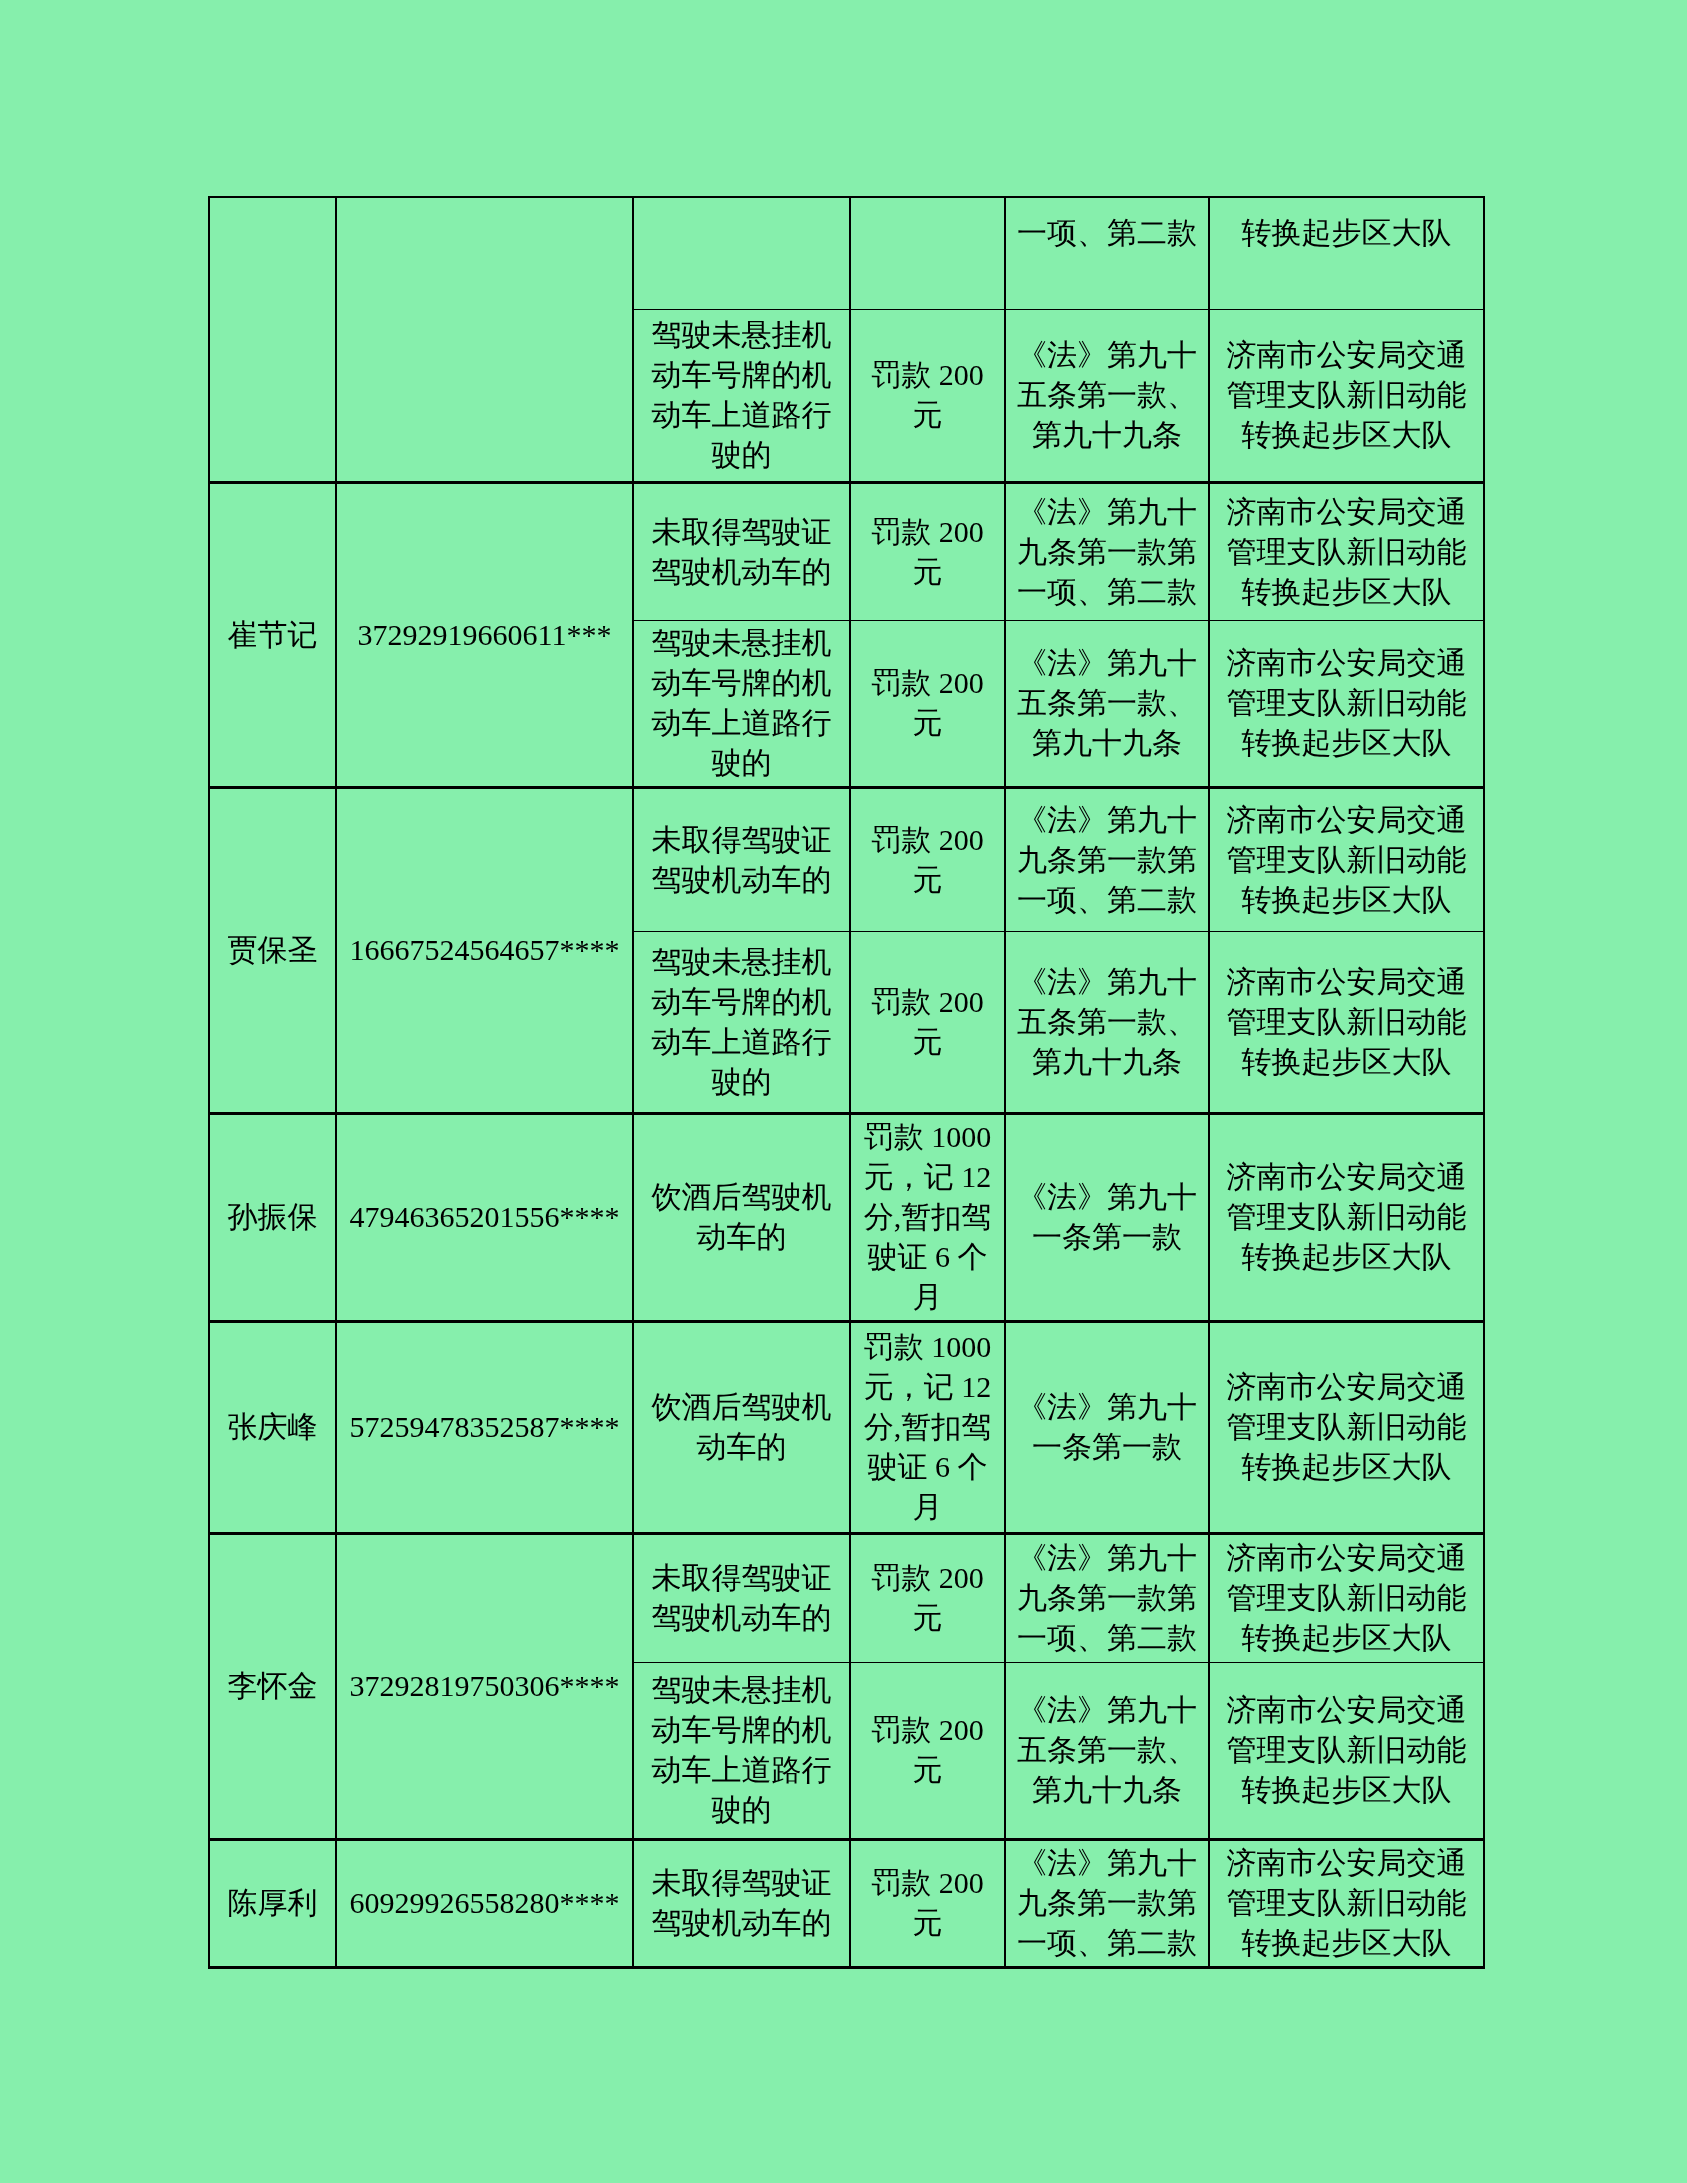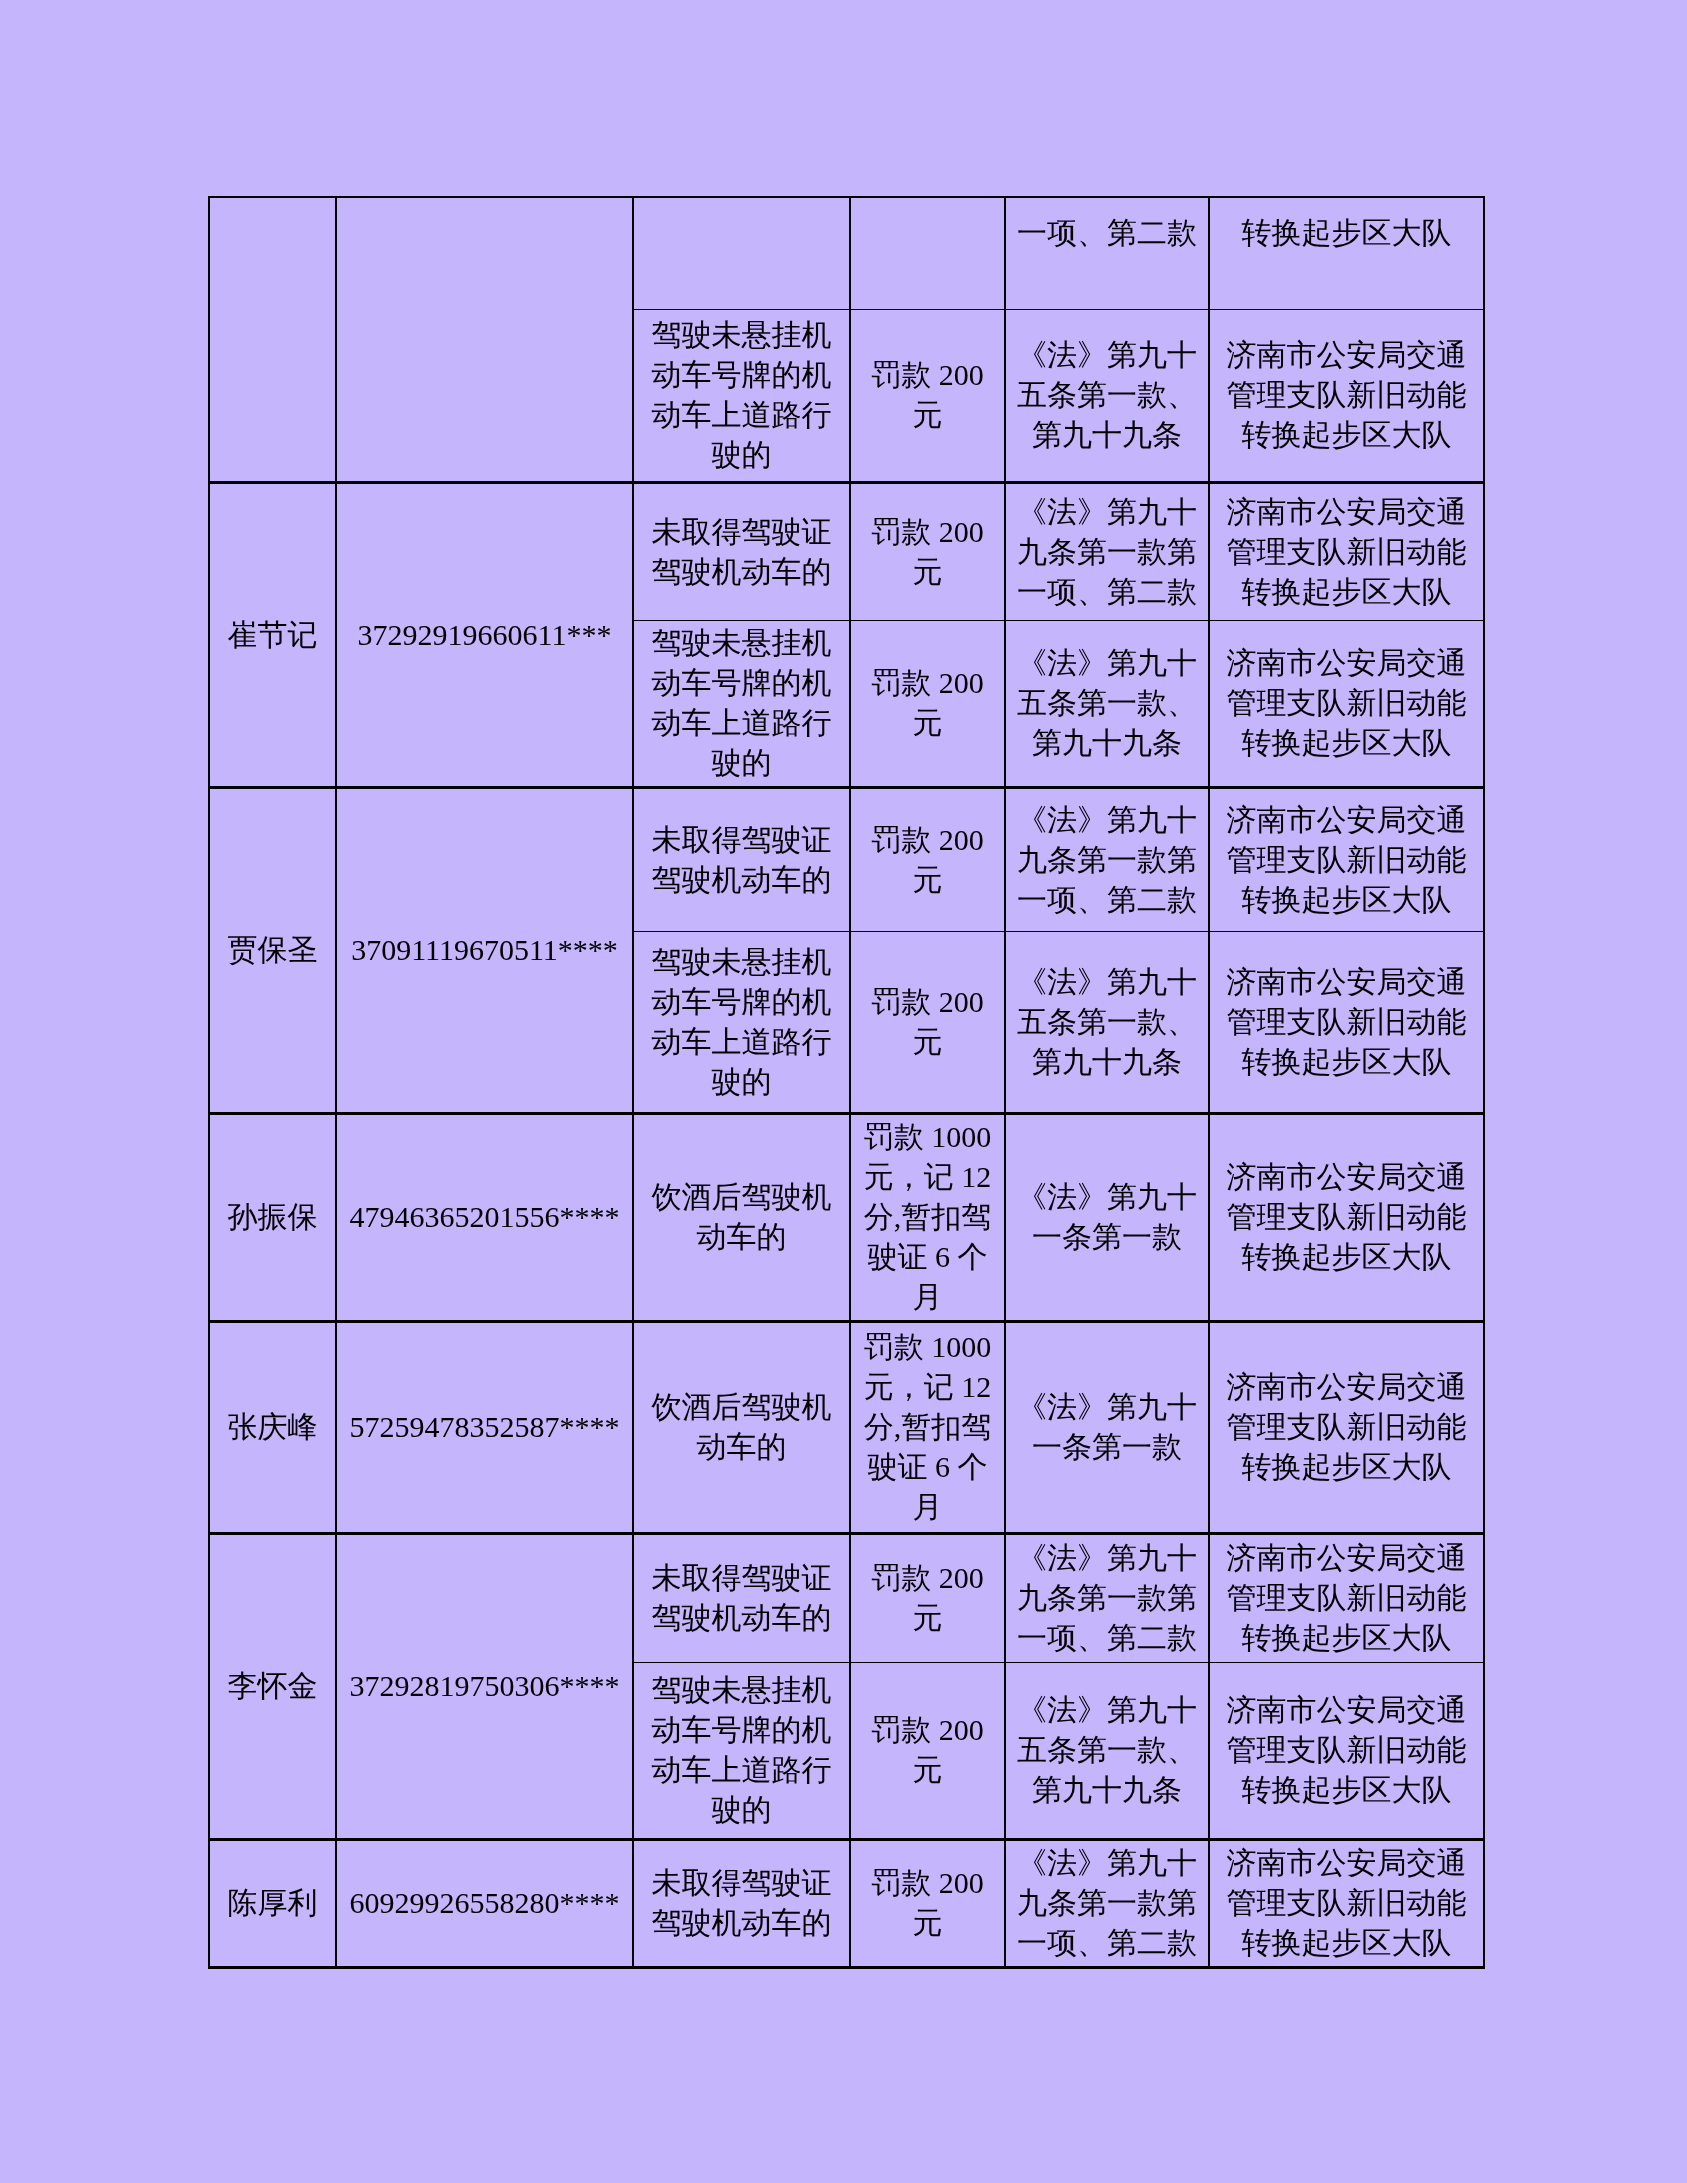--- a/index.html
+++ b/index.html
@@ -4,21 +4,21 @@
 <style>
   html, body {
     margin: 0;
     padding: 0;
     background: #e8e8e8;
   }
   .page {
     position: relative;
     width: 1687px;
     height: 2183px;
-    background: #c4b5fd;
+    background: #86efac;
     margin: 0 auto;
     overflow: hidden;
     font-family: "Liberation Serif", "DejaVu Serif", serif;
     color: #000000;
   }
   table.penalty-table {
     position: absolute;
     left: 208px;
     top: 196px;
     border-collapse: collapse;
@@ -116,21 +116,21 @@
 元</td>
           <td>《法》第九十
 五条第一款、
 第九十九条</td>
           <td>济南市公安局交通
 管理支队新旧动能
 转换起步区大队</td>
         </tr>
         <tr class="group-start" style="height: 144px;">
           <td rowspan="2">贾保圣</td>
-          <td rowspan="2">37091119670511****</td>
+          <td rowspan="2">16667524564657****</td>
           <td>未取得驾驶证
 驾驶机动车的</td>
           <td>罚款 200
 元</td>
           <td>《法》第九十
 九条第一款第
 一项、第二款</td>
           <td>济南市公安局交通
 管理支队新旧动能
 转换起步区大队</td>

